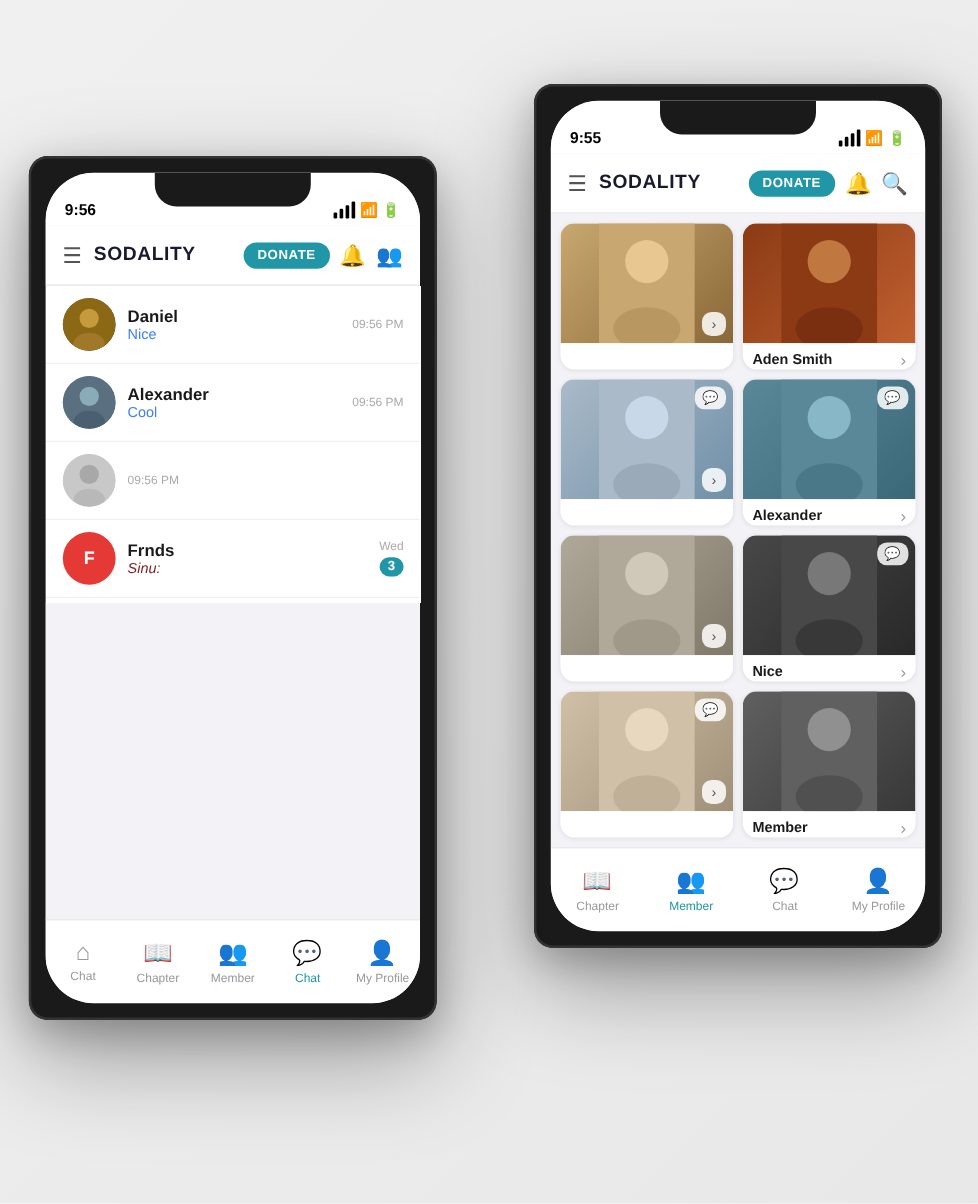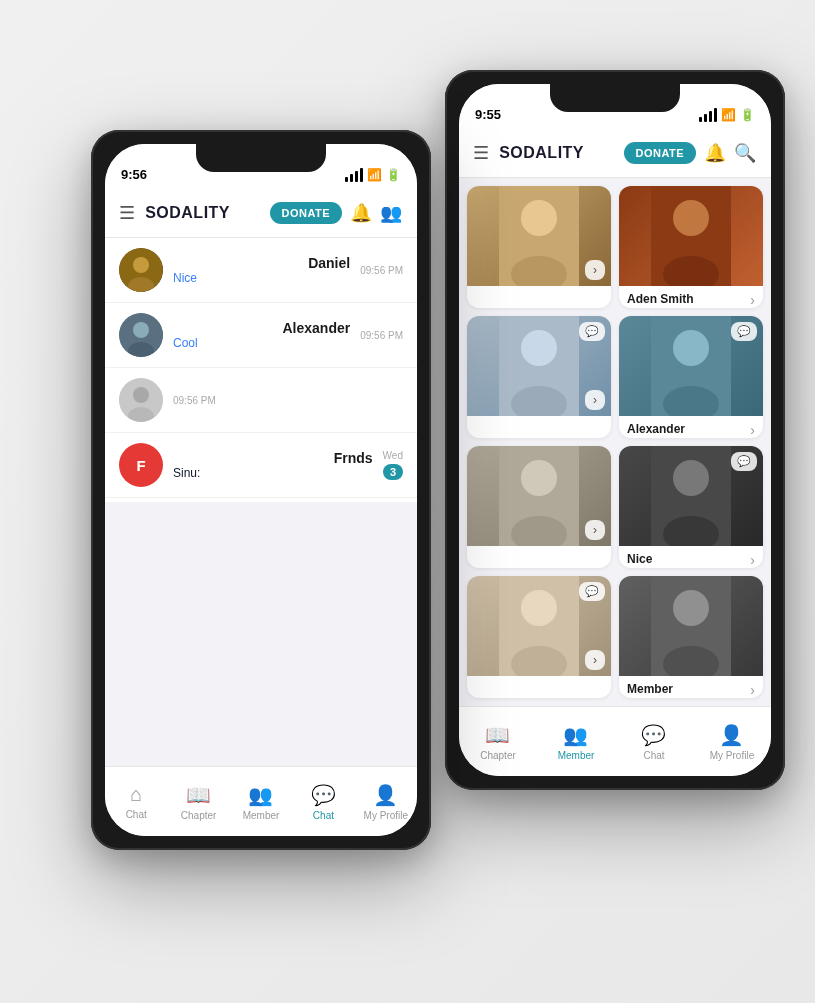--- a/index.html
+++ b/index.html
@@ -12,33 +12,32 @@
       justify-content: center;
       font-family: -apple-system, BlinkMacSystemFont, 'Segoe UI', sans-serif;
       overflow: hidden;
       position: relative;
     }
 
     
     .phone {
       position: absolute;
       background: #1a1a1a;
-      border-radius: 28px;
+      border-radius: 16px;
       box-shadow: 
         0 30px 80px rgba(0,0,0,0.35),
         0 10px 30px rgba(0,0,0,0.2),
         inset 0 0 0 2px #333;
-      margin-left: 46px;
     }
 
     
     .phone-1 {
       width: 340px;
       height: 720px;
-      left: 45px;
+      left: 24px;
       top: 130px;
       z-index: 2;
     }
 
     
     .phone-2 {
       width: 340px;
       height: 720px;
       right: 30px;
       top: 70px;
@@ -180,33 +179,33 @@
 
     .chat-info {
       flex: 1;
       min-width: 0;
     }
 
     .chat-name {
       font-size: 14px;
       font-weight: 600;
       color: #1a1a1a;
-      text-align: right;
     }
 
     .chat-msg {
       font-size: 12px;
       color: #3b82f6;
       white-space: nowrap;
       overflow: hidden;
       text-overflow: ellipsis;
     }
 
     .chat-msg.highlight {
-      color: #0f172a;
+      color: #7f1d1d;
+      font-style: italic;
     }
 
     .chat-meta {
       display: flex;
       flex-direction: column;
       align-items: flex-end;
       gap: 3px;
     }
 
     .chat-time {

